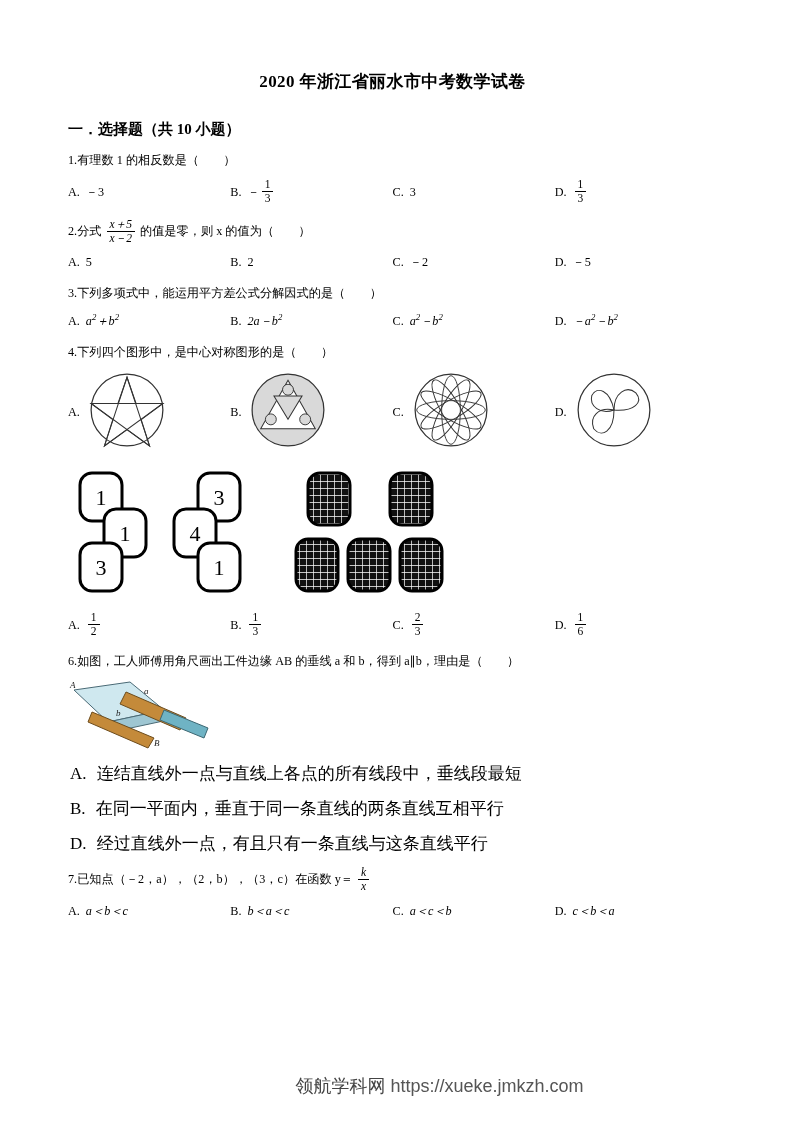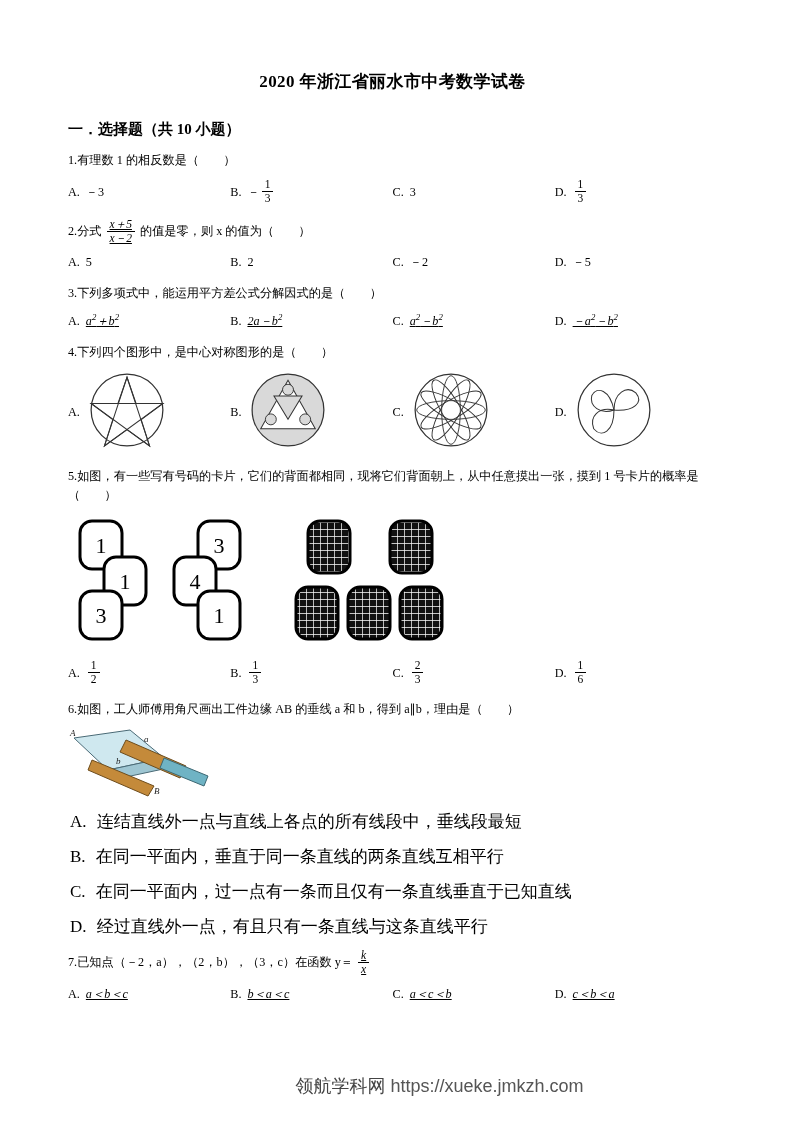--- a/index.html
+++ b/index.html
@@ -66,21 +66,21 @@
     align-items: center;
     vertical-align: middle;
     margin: 0 2px;
     font-size: 11.5px;
     line-height: 1.12;
     position: relative;
     top: -1px;
   }
   .frac .num { padding: 0 3px; }
   .frac .den { padding: 0 3px; border-top: 1px solid #000; }
-  .it { font-style: italic; font-family: "Liberation Serif", serif; text-decoration: underline; }
+  .it { font-style: italic; font-family: "Liberation Serif", serif; }
   sup { font-size: 0.72em; vertical-align: super; }
   .fig-row {
     display: flex;
     align-items: flex-start;
     margin: 6px 0 14px 0;
   }
   .fig-cell {
     width: 25%;
     display: flex;
     align-items: center;
@@ -240,23 +240,20 @@
           <g fill="none" stroke="#333" stroke-width="1.3">
             <path d="M50,50 C30,46 18,58 24,74 C34,86 50,78 50,50 Z"></path>
             <path d="M50,50 C50,28 66,18 78,28 C88,40 76,52 50,50 Z"></path>
             <path d="M50,50 C64,62 62,80 48,84 C34,84 30,68 50,50 Z" transform="rotate(120 50 50)"></path>
           </g>
         </svg>
       </span>
     </div>
   </div>
 
-  <div class="q q-stem">
-    <span>5.</span><span>如图，有一些写有号码的卡片，它们的背面都相同，现将它们背面朝上，从中任意摸出一张，摸到 1 号卡片的概率是（　　）</span>
-  </div>
   <div class="cards-fig">
     <svg width="660" height="135" viewBox="0 0 660 135">
       <defs>
         <pattern id="grid" width="7" height="7" patternUnits="userSpaceOnUse">
           <rect width="7" height="7" fill="#111"></rect>
           <path d="M7,0 L0,0 L0,7" fill="none" stroke="#fff" stroke-width="1.4"></path>
         </pattern>
       </defs>
       <g stroke="#000" stroke-width="3" fill="#fff">
         <rect x="12" y="6" width="42" height="48" rx="12"></rect>
@@ -335,24 +332,20 @@
   <div class="opts-stack">
     <div>
       <span class="opt-lbl">A.</span>
       <span>连结直线外一点与直线上各点的所有线段中，垂线段最短</span>
     </div>
     <div>
       <span class="opt-lbl">B.</span>
       <span>在同一平面内，垂直于同一条直线的两条直线互相平行</span>
     </div>
     <div>
-      <span class="opt-lbl">C.</span>
-      <span>在同一平面内，过一点有一条而且仅有一条直线垂直于已知直线</span>
-    </div>
-    <div>
       <span class="opt-lbl">D.</span>
       <span>经过直线外一点，有且只有一条直线与这条直线平行</span>
     </div>
   </div>
 
   <div class="q q-stem">
     <span>7.</span><span>已知点（－2，a），（2，b），（3，c）在函数 y＝</span>
     <span class="frac">
       <span class="num it">k</span>
       <span class="den it">x</span>

